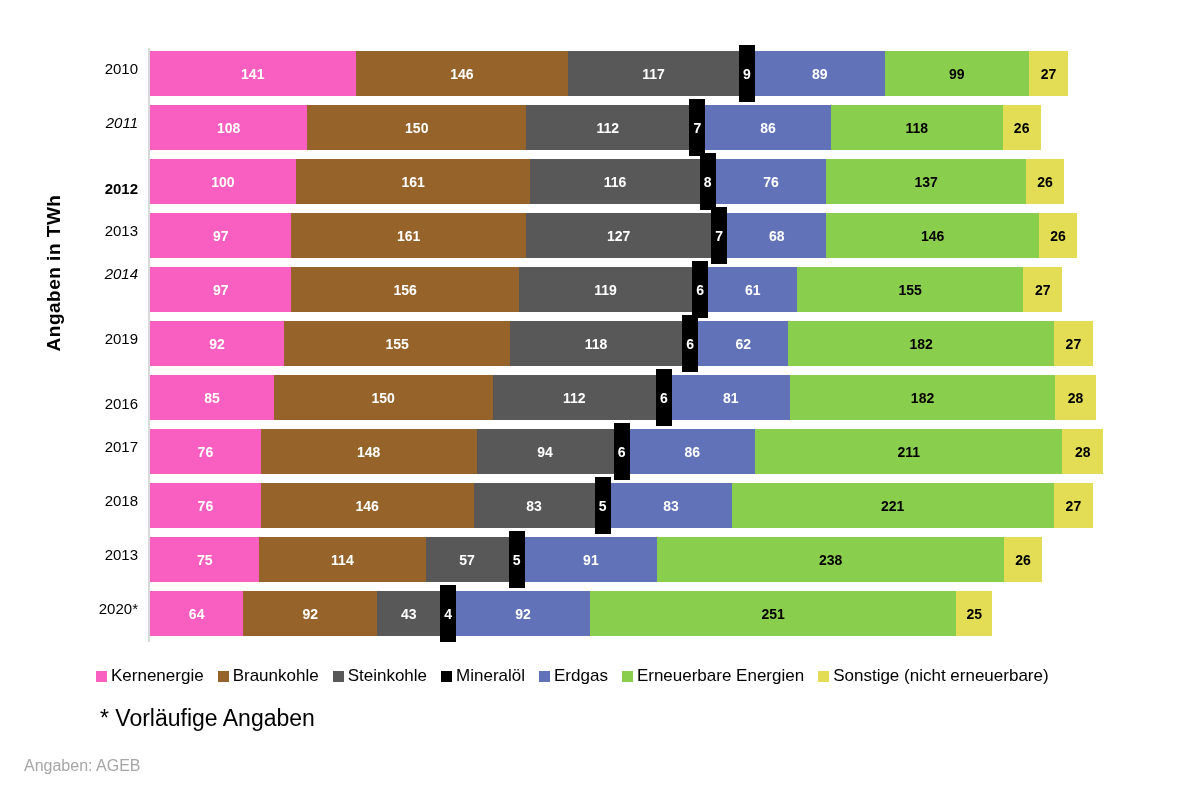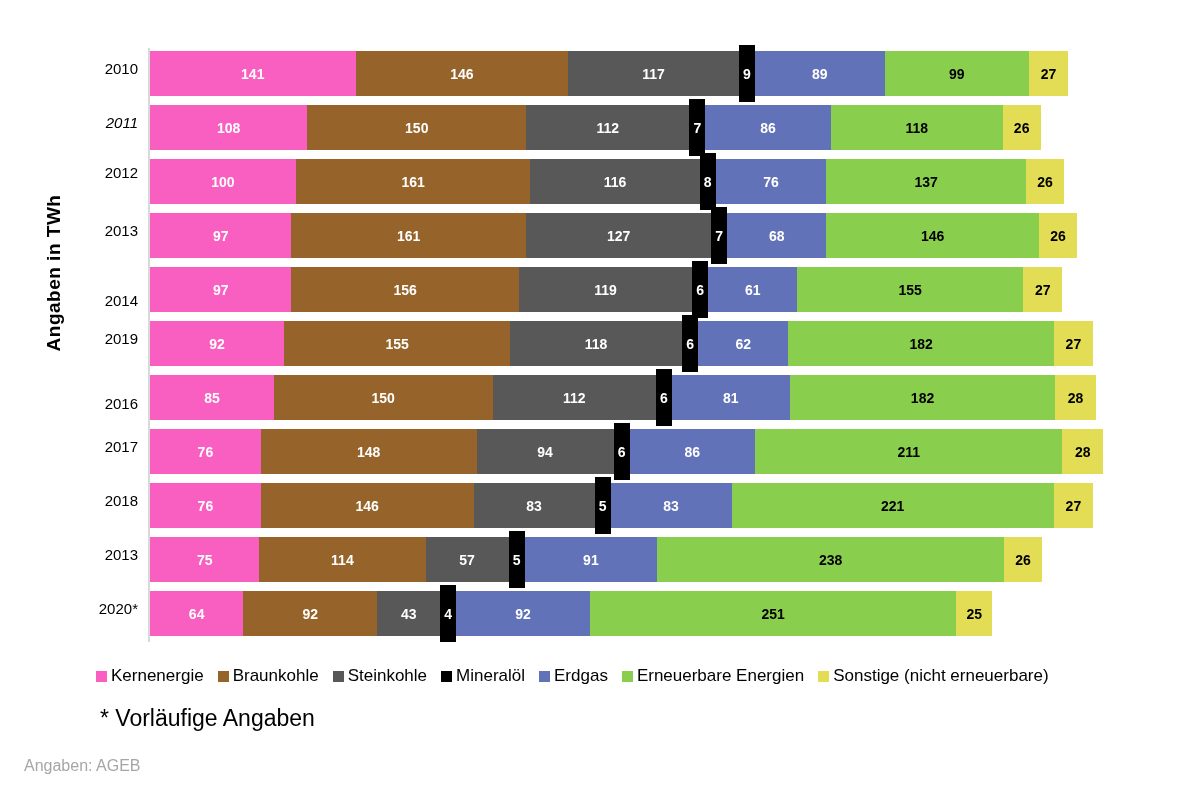--- a/index.html
+++ b/index.html
@@ -162,29 +162,29 @@
     <div id="rows">
         <div class="row" style="top: 0px;">
           <div class="cat-label" style="left: -100px; right: auto; top: 12px;">2010</div>
           <div class="bar"><div class="seg" style="width: 205.539px; background: rgb(249, 95, 192);"><span class="seg-val v-light">141</span></div><div class="seg" style="width: 212.828px; background: rgb(150, 100, 42);"><span class="seg-val v-light">146</span></div><div class="seg" style="width: 170.554px; background: rgb(88, 88, 88);"><span class="seg-val v-light">117</span></div><div class="seg seg-oil" style="width: 16px; background: rgb(0, 0, 0);"><span class="seg-val v-light">9</span></div><div class="seg" style="width: 129.738px; background: rgb(98, 114, 184);"><span class="seg-val v-light">89</span></div><div class="seg" style="width: 144.315px; background: rgb(138, 206, 78);"><span class="seg-val v-dark">99</span></div><div class="seg" style="width: 39.3586px; background: rgb(227, 221, 85);"><span class="seg-val v-dark">27</span></div></div>
         </div>
         <div class="row" style="top: 54px;">
           <div class="cat-label" style="left: -100px; right: auto; top: 12px; font-style: italic;">2011</div>
           <div class="bar"><div class="seg" style="width: 157.434px; background: rgb(249, 95, 192);"><span class="seg-val v-light">108</span></div><div class="seg" style="width: 218.659px; background: rgb(150, 100, 42);"><span class="seg-val v-light">150</span></div><div class="seg" style="width: 163.265px; background: rgb(88, 88, 88);"><span class="seg-val v-light">112</span></div><div class="seg seg-oil" style="width: 16px; background: rgb(0, 0, 0);"><span class="seg-val v-light">7</span></div><div class="seg" style="width: 125.364px; background: rgb(98, 114, 184);"><span class="seg-val v-light">86</span></div><div class="seg" style="width: 172.012px; background: rgb(138, 206, 78);"><span class="seg-val v-dark">118</span></div><div class="seg" style="width: 37.9009px; background: rgb(227, 221, 85);"><span class="seg-val v-dark">26</span></div></div>
         </div>
         <div class="row" style="top: 108px;">
-          <div class="cat-label" style="left: -100px; right: auto; top: 8px;">2012</div>
+          <div class="cat-label" style="left: -100px; right: auto; top: 24px; font-weight: bold;">2012</div>
           <div class="bar"><div class="seg" style="width: 145.773px; background: rgb(249, 95, 192);"><span class="seg-val v-light">100</span></div><div class="seg" style="width: 234.694px; background: rgb(150, 100, 42);"><span class="seg-val v-light">161</span></div><div class="seg" style="width: 169.096px; background: rgb(88, 88, 88);"><span class="seg-val v-light">116</span></div><div class="seg seg-oil" style="width: 16px; background: rgb(0, 0, 0);"><span class="seg-val v-light">8</span></div><div class="seg" style="width: 110.787px; background: rgb(98, 114, 184);"><span class="seg-val v-light">76</span></div><div class="seg" style="width: 199.708px; background: rgb(138, 206, 78);"><span class="seg-val v-dark">137</span></div><div class="seg" style="width: 37.9009px; background: rgb(227, 221, 85);"><span class="seg-val v-dark">26</span></div></div>
         </div>
         <div class="row" style="top: 162px;">
           <div class="cat-label" style="left: -100px; right: auto; top: 12px;">2013</div>
           <div class="bar"><div class="seg" style="width: 141.399px; background: rgb(249, 95, 192);"><span class="seg-val v-light">97</span></div><div class="seg" style="width: 234.694px; background: rgb(150, 100, 42);"><span class="seg-val v-light">161</span></div><div class="seg" style="width: 185.131px; background: rgb(88, 88, 88);"><span class="seg-val v-light">127</span></div><div class="seg seg-oil" style="width: 16px; background: rgb(0, 0, 0);"><span class="seg-val v-light">7</span></div><div class="seg" style="width: 99.1254px; background: rgb(98, 114, 184);"><span class="seg-val v-light">68</span></div><div class="seg" style="width: 212.828px; background: rgb(138, 206, 78);"><span class="seg-val v-dark">146</span></div><div class="seg" style="width: 37.9009px; background: rgb(227, 221, 85);"><span class="seg-val v-dark">26</span></div></div>
         </div>
         <div class="row" style="top: 216px;">
-          <div class="cat-label" style="left: -100px; right: auto; top: 28px;">2014</div>
+          <div class="cat-label" style="left: -100px; right: auto; top: 1px; font-style: italic;">2014</div>
           <div class="bar"><div class="seg" style="width: 141.399px; background: rgb(249, 95, 192);"><span class="seg-val v-light">97</span></div><div class="seg" style="width: 227.405px; background: rgb(150, 100, 42);"><span class="seg-val v-light">156</span></div><div class="seg" style="width: 173.469px; background: rgb(88, 88, 88);"><span class="seg-val v-light">119</span></div><div class="seg seg-oil" style="width: 16px; background: rgb(0, 0, 0);"><span class="seg-val v-light">6</span></div><div class="seg" style="width: 88.9213px; background: rgb(98, 114, 184);"><span class="seg-val v-light">61</span></div><div class="seg" style="width: 225.948px; background: rgb(138, 206, 78);"><span class="seg-val v-dark">155</span></div><div class="seg" style="width: 39.3586px; background: rgb(227, 221, 85);"><span class="seg-val v-dark">27</span></div></div>
         </div>
         <div class="row" style="top: 270px;">
           <div class="cat-label" style="left: -100px; right: auto; top: 12px;">2019</div>
           <div class="bar"><div class="seg" style="width: 134.111px; background: rgb(249, 95, 192);"><span class="seg-val v-light">92</span></div><div class="seg" style="width: 225.948px; background: rgb(150, 100, 42);"><span class="seg-val v-light">155</span></div><div class="seg" style="width: 172.012px; background: rgb(88, 88, 88);"><span class="seg-val v-light">118</span></div><div class="seg seg-oil" style="width: 16px; background: rgb(0, 0, 0);"><span class="seg-val v-light">6</span></div><div class="seg" style="width: 90.379px; background: rgb(98, 114, 184);"><span class="seg-val v-light">62</span></div><div class="seg" style="width: 265.306px; background: rgb(138, 206, 78);"><span class="seg-val v-dark">182</span></div><div class="seg" style="width: 39.3586px; background: rgb(227, 221, 85);"><span class="seg-val v-dark">27</span></div></div>
         </div>
         <div class="row" style="top: 324px;">
           <div class="cat-label" style="left: -100px; right: auto; top: 23px;">2016</div>
           <div class="bar"><div class="seg" style="width: 123.907px; background: rgb(249, 95, 192);"><span class="seg-val v-light">85</span></div><div class="seg" style="width: 218.659px; background: rgb(150, 100, 42);"><span class="seg-val v-light">150</span></div><div class="seg" style="width: 163.265px; background: rgb(88, 88, 88);"><span class="seg-val v-light">112</span></div><div class="seg seg-oil" style="width: 16px; background: rgb(0, 0, 0);"><span class="seg-val v-light">6</span></div><div class="seg" style="width: 118.076px; background: rgb(98, 114, 184);"><span class="seg-val v-light">81</span></div><div class="seg" style="width: 265.306px; background: rgb(138, 206, 78);"><span class="seg-val v-dark">182</span></div><div class="seg" style="width: 40.8163px; background: rgb(227, 221, 85);"><span class="seg-val v-dark">28</span></div></div>
         </div>

